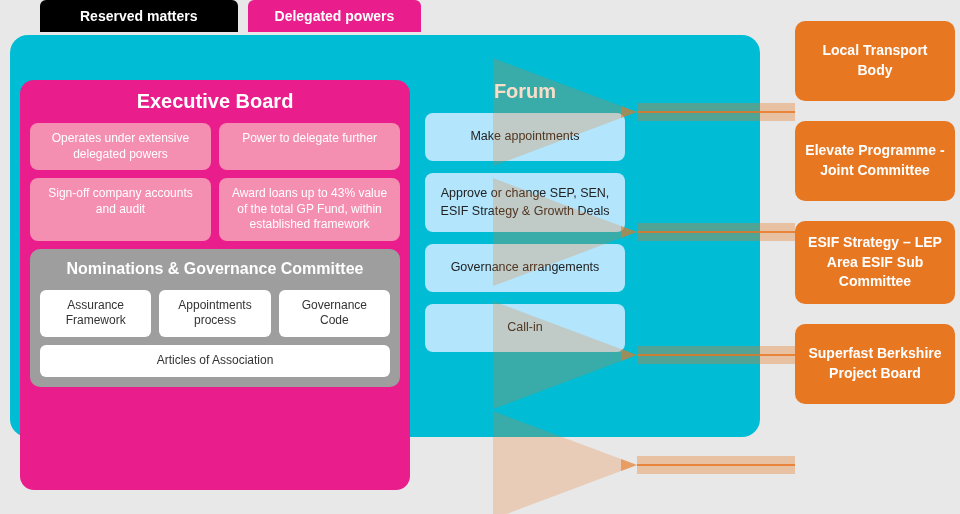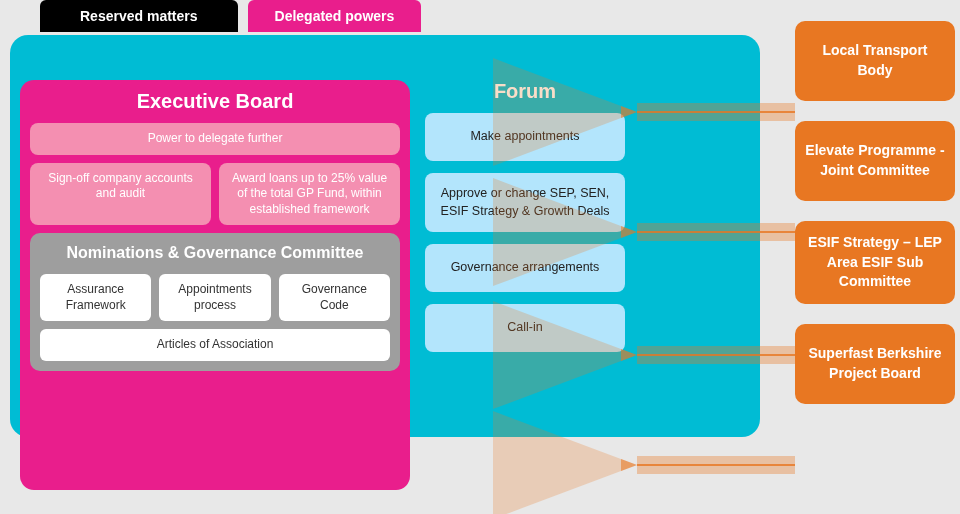--- a/index.html
+++ b/index.html
@@ -197,26 +197,27 @@
   <div class="tab-reserved">Reserved matters</div>
   <div class="tab-delegated">Delegated powers</div>
 </div>
 
 <div class="main-container">
 
   <div class="board-area">
     <div class="board-title">Executive Board</div>
 
     <div class="pink-boxes">
+      <div class="pink-box">Operates under extensive delegated powers</div>
       <div class="pink-box">Power to delegate further</div>
     </div>
 
     <div class="pink-boxes">
       <div class="pink-box">Sign-off company accounts and audit</div>
-      <div class="pink-box">Award loans up to 25% value of the total GP Fund, within established framework</div>
+      <div class="pink-box">Award loans up to 43% value of the total GP Fund, within established framework</div>
     </div>
 
     <div class="nominations-area">
       <div class="nominations-title">Nominations &amp; Governance Committee</div>
       <div class="nom-boxes">
         <div class="nom-box">Assurance Framework</div>
         <div class="nom-box">Appointments process</div>
         <div class="nom-box">Governance Code</div>
         <div class="nom-box">Articles of Association</div>
       </div>

